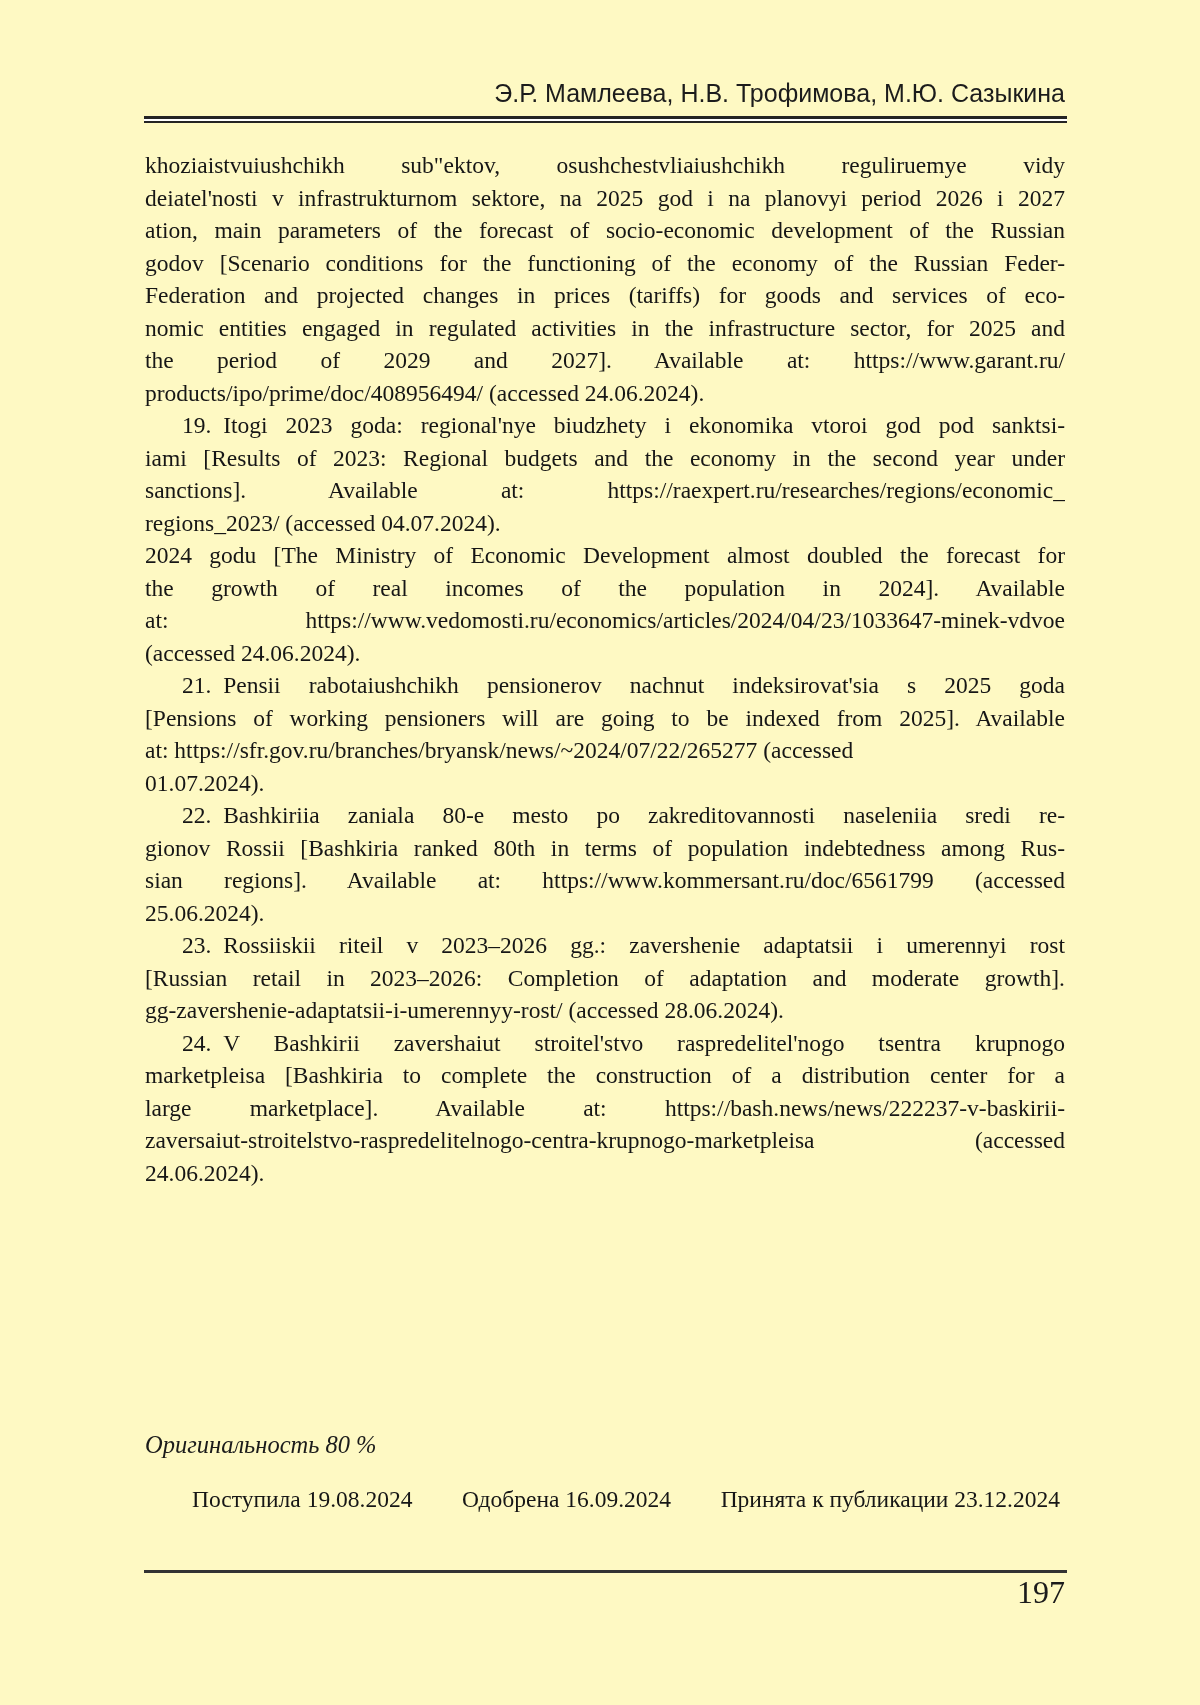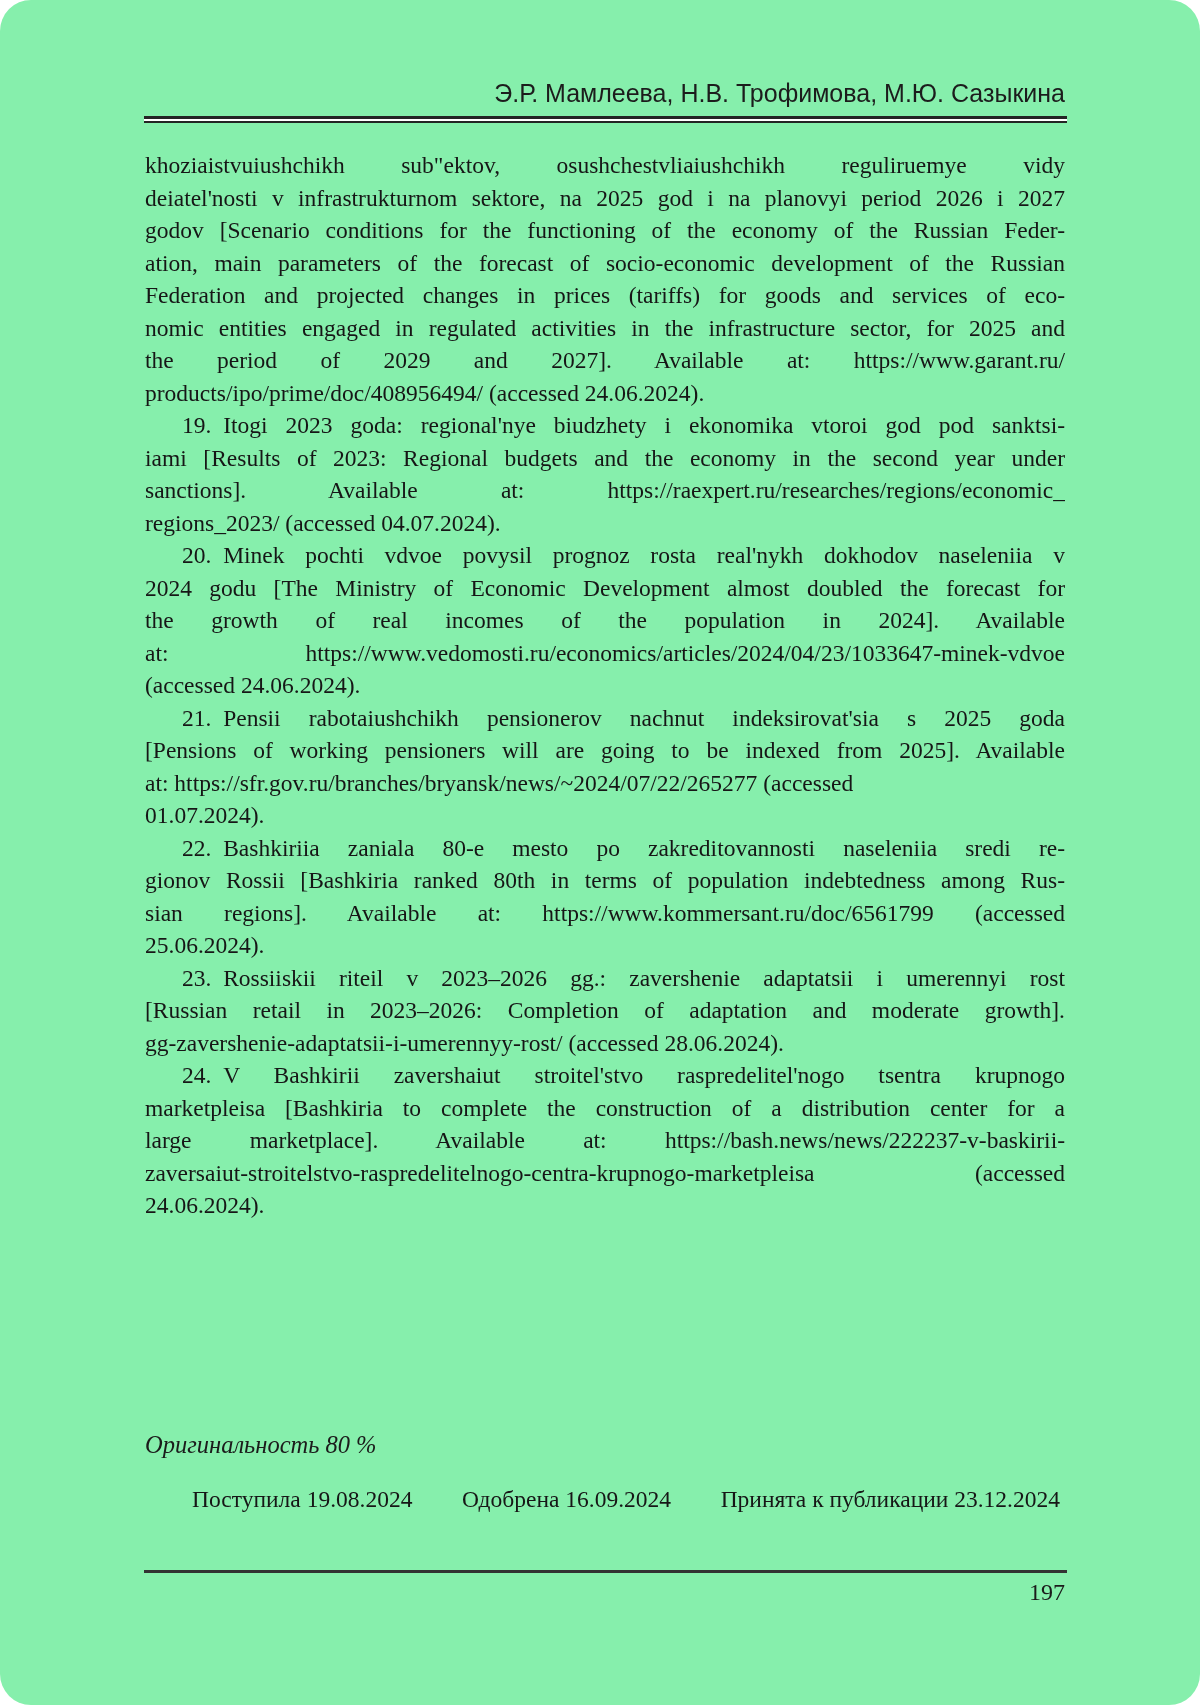--- a/index.html
+++ b/index.html
@@ -11,22 +11,21 @@
     width: 1200px;
     height: 1705px;
     position: relative;
     font-family: "Liberation Serif", serif;
     color: #161616;
     overflow: hidden;
   }
   .page {
     position: absolute;
     inset: 0;
-    background: #86efac;
-    border-radius: 31px;
+    background: #fef9c3;
   }
   .header-authors {
     position: absolute;
     top: 79px;
     left: 145px;
     width: 920px;
     text-align: right;
     font-family: "Liberation Sans", sans-serif;
     font-size: 25px;
     line-height: 28px;
@@ -97,53 +96,52 @@
     width: 923px;
     height: 0;
     border-top: 3px solid #333333;
   }
   .page-number {
     position: absolute;
     top: 1577px;
     left: 145px;
     width: 920px;
     text-align: right;
-    font-size: 24px;
+    font-size: 32px;
     line-height: 30px;
     color: #1b1b1b;
   }
 </style>
 </head>
 <body>
 
 <div class="page">
 
   <div class="header-authors">Э.Р. Мамлеева, Н.В. Трофимова, М.Ю. Сазыкина</div>
 
   <div class="rule-double"></div>
 
   <div class="body-text" id="references-container">
       <div class="paragraph">
         <div class="line just">khoziaistvuiushchikh sub"ektov, osushchestvliaiushchikh reguliruemye vidy</div>
         <div class="line just">deiatel'nosti v infrastrukturnom sektore, na 2025 god i na planovyi period 2026 i 2027</div>
+        <div class="line just">ation, main parameters of the forecast of socio-economic development of the Russian</div>
         <div class="line just">godov [Scenario conditions for the functioning of the economy of the Russian Feder-</div>
-        <div class="line just">ation, main parameters of the forecast of socio-economic development of the Russian</div>
         <div class="line just">Federation and projected changes in prices (tariffs) for goods and services of eco-</div>
         <div class="line just">nomic entities engaged in regulated activities in the infrastructure sector, for 2025 and</div>
         <div class="line just">the period of 2029 and 2027]. Available at: https://www.garant.ru/</div>
         <div class="line">products/ipo/prime/doc/408956494/ (accessed 24.06.2024).</div>
       </div>
       <div class="paragraph">
         <div class="line just first-indent">19. Itogi 2023 goda: regional'nye biudzhety i ekonomika vtoroi god pod sanktsi-</div>
         <div class="line just">iami [Results of 2023: Regional budgets and the economy in the second year under</div>
         <div class="line just">sanctions]. Available at: https://raexpert.ru/researches/regions/economic_</div>
         <div class="line">regions_2023/ (accessed 04.07.2024).</div>
       </div>
       <div class="paragraph">
-        <div class="line just first-indent">20. Minek pochti vdvoe povysil prognoz rosta real'nykh dokhodov naseleniia v</div>
         <div class="line just">2024 godu [The Ministry of Economic Development almost doubled the forecast for</div>
         <div class="line just">the growth of real incomes of the population in 2024]. Available</div>
         <div class="line just">at: https://www.vedomosti.ru/economics/articles/2024/04/23/1033647-minek-vdvoe</div>
         <div class="line">(accessed 24.06.2024).</div>
       </div>
       <div class="paragraph">
         <div class="line just first-indent">21. Pensii rabotaiushchikh pensionerov nachnut indeksirovat'sia s 2025 goda</div>
         <div class="line just">[Pensions of working pensioners will are going to be indexed from 2025]. Available</div>
         <div class="line">at: https://sfr.gov.ru/branches/bryansk/news/~2024/07/22/265277 (accessed</div>
         <div class="line">01.07.2024).</div>

